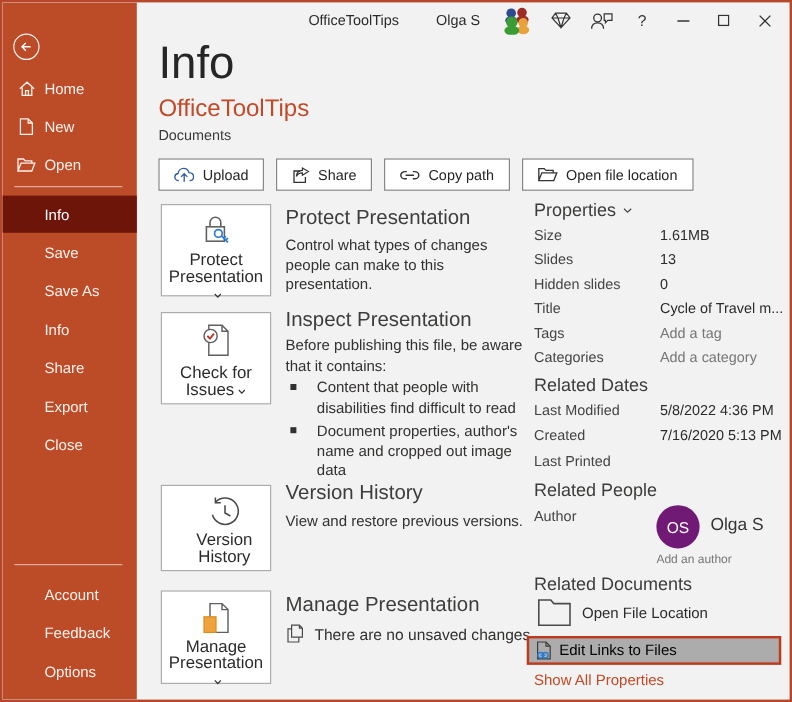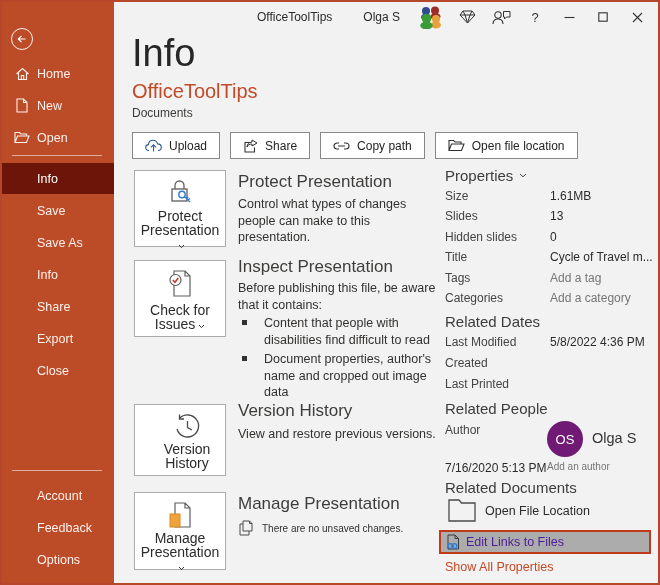--- a/index.html
+++ b/index.html
@@ -35,33 +35,33 @@
   
   .tile{position:absolute;left:132px;width:92px;background:#fff;border:1px solid #ABABAB;display:flex;flex-direction:column;align-items:center;justify-content:space-between;padding:8px 2px 5px 2px;cursor:default;}
   .tile-label{font-size:14px;line-height:14px;color:#2b2b2b;text-align:center;}
   .chev{margin-left:3px;}
   .sec-h{position:absolute;left:236px;font-size:17px;font-weight:300;color:#3E3D3C;white-space:nowrap;}
   .sec-d{position:absolute;left:236px;font-size:12.5px;line-height:16.5px;color:#323130;}
   .bullets{position:absolute;left:240px;width:196px;}
   .bullet-row{display:flex;margin-bottom:3px;}
   .bullet-sq{width:5px;height:5px;background:#323130;margin-top:5px;flex:0 0 5px;}
   .bullet-tx{margin-left:17px;font-size:12.5px;line-height:16.5px;color:#323130;width:174px;}
-  .status-row{position:absolute;left:237px;top:518px;display:flex;align-items:center;gap:9px;font-size:10px;color:#323130;}
+  .status-row{position:absolute;left:237px;top:518px;display:flex;align-items:center;gap:9px;font-size:13px;color:#323130;}
   
   .rc-h{position:absolute;left:443px;font-size:15px;font-weight:400;color:#3D3C3B;white-space:nowrap;display:flex;align-items:center;gap:6px;}
   .kv{position:absolute;left:443px;width:210px;}
   .kv-row{height:20.4px;display:flex;font-size:12px;align-items:flex-start;}
   .kv-label{width:105px;color:#444;flex:0 0 105px;}
   .kv-value{color:#2b2b2b;white-space:nowrap;}
   .kv-ghost{color:#767676;text-align:right;}
   .avatar{position:absolute;left:545px;top:419px;width:36px;height:36px;border-radius:50%;background:#701a75;color:#fff;display:flex;align-items:center;justify-content:center;font-size:13px;}
   .author-name{position:absolute;left:590px;top:428px;font-size:14.5px;color:#333;}
   .add-author{position:absolute;left:545px;top:459px;font-size:10px;color:#767676;}
   .ofl-row{position:absolute;left:446px;top:497px;display:flex;align-items:center;gap:9px;font-size:12.5px;color:#2b2b2b;cursor:default;}
-  .editlinks{position:absolute;left:437px;top:528px;width:212px;height:24px;background:#ACACAC;border:2px solid #C0391B;display:flex;align-items:center;gap:6px;padding:0 5px;font-size:12.5px;color:#4c1d95;cursor:default;}
+  .editlinks{position:absolute;left:437px;top:528px;width:212px;height:24px;background:#ACACAC;border:2px solid #C0391B;display:flex;align-items:center;gap:6px;padding:0 5px;font-size:12.5px;color:#000000;cursor:default;}
   .show-all{position:absolute;left:443px;top:558px;font-size:12.5px;color:#C24A26;cursor:default;}
   svg{display:block;}
 </style>
 </head>
 <body>
 
 <div class="window">
 
   <div class="sidebar">
     <div class="back-btn">
@@ -347,21 +347,21 @@
   </div>
 
   <div class="rc-h" style="top:311px;">
     <span>Related Dates</span>
   </div>
   <div class="kv" style="top:333px;">
     <div class="kv-row" style="height:21px;">
       <span class="kv-label">Last Modified</span>
       <span class="kv-value">5/8/2022 4:36 PM</span>
     </div>
-    <div class="kv-row" style="height:21px;flex-direction:column;">
+    <div class="kv-row" style="height:21px;">
       <span class="kv-label">Created</span>
       <span class="kv-value">7/16/2020 5:13 PM</span>
     </div>
     <div class="kv-row" style="height:21px;">
       <span class="kv-label">Last Printed</span>
       <span class="kv-value"></span>
     </div>
   </div>
 
   <div class="rc-h" style="top:398px;">

